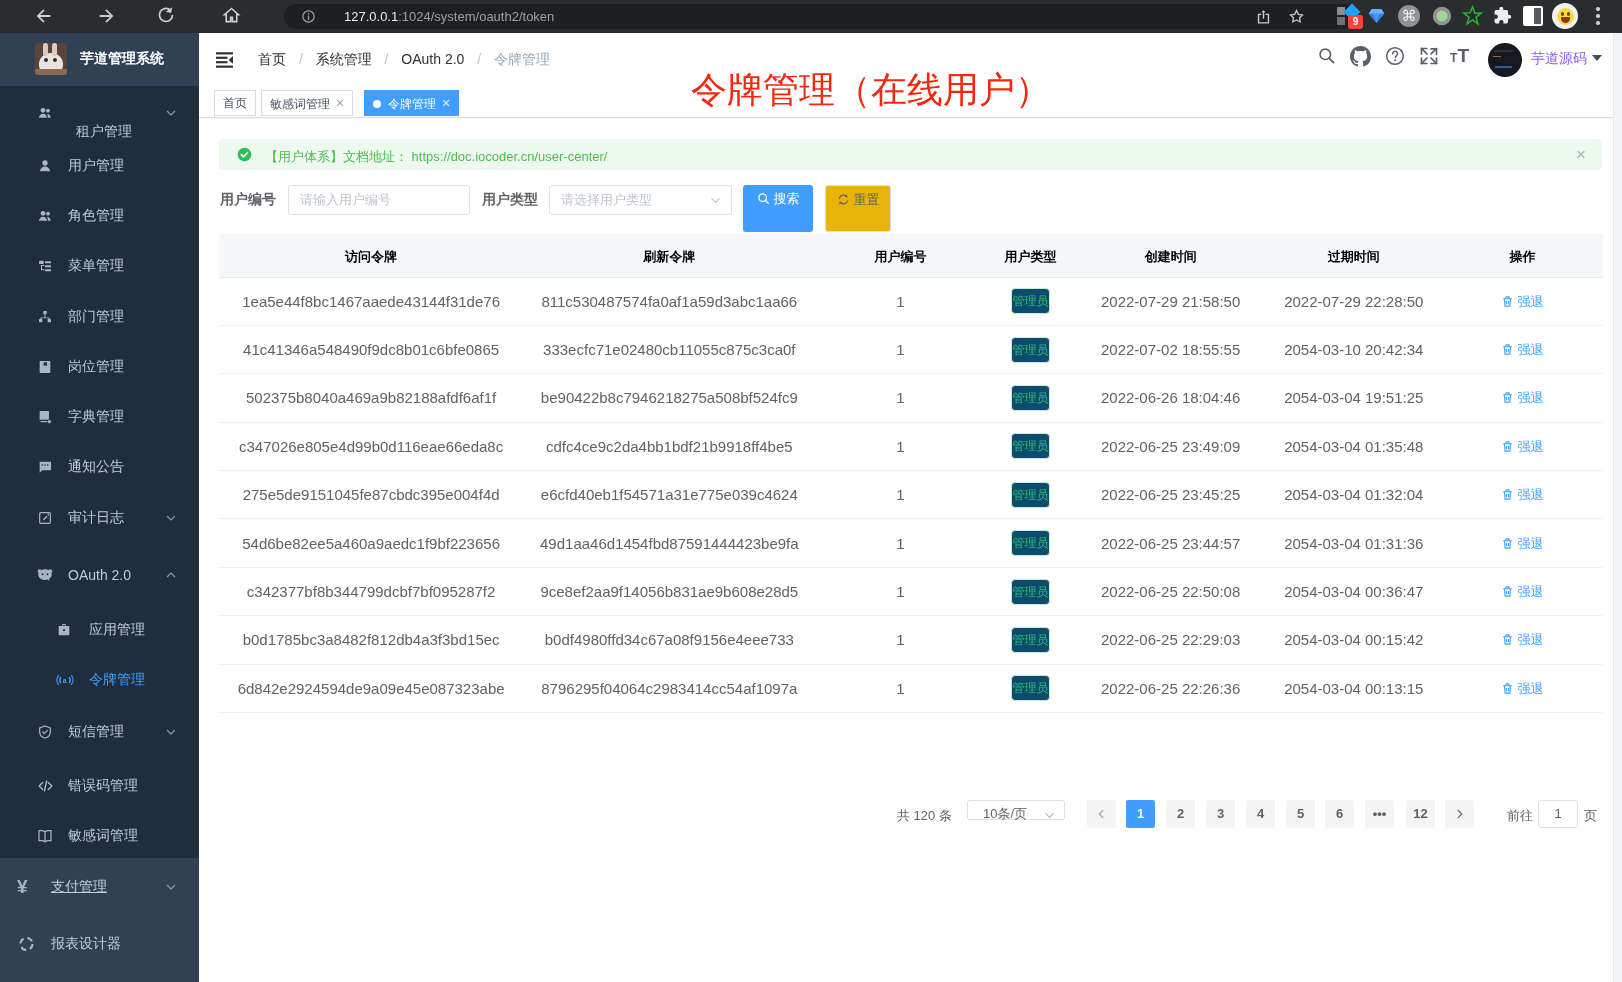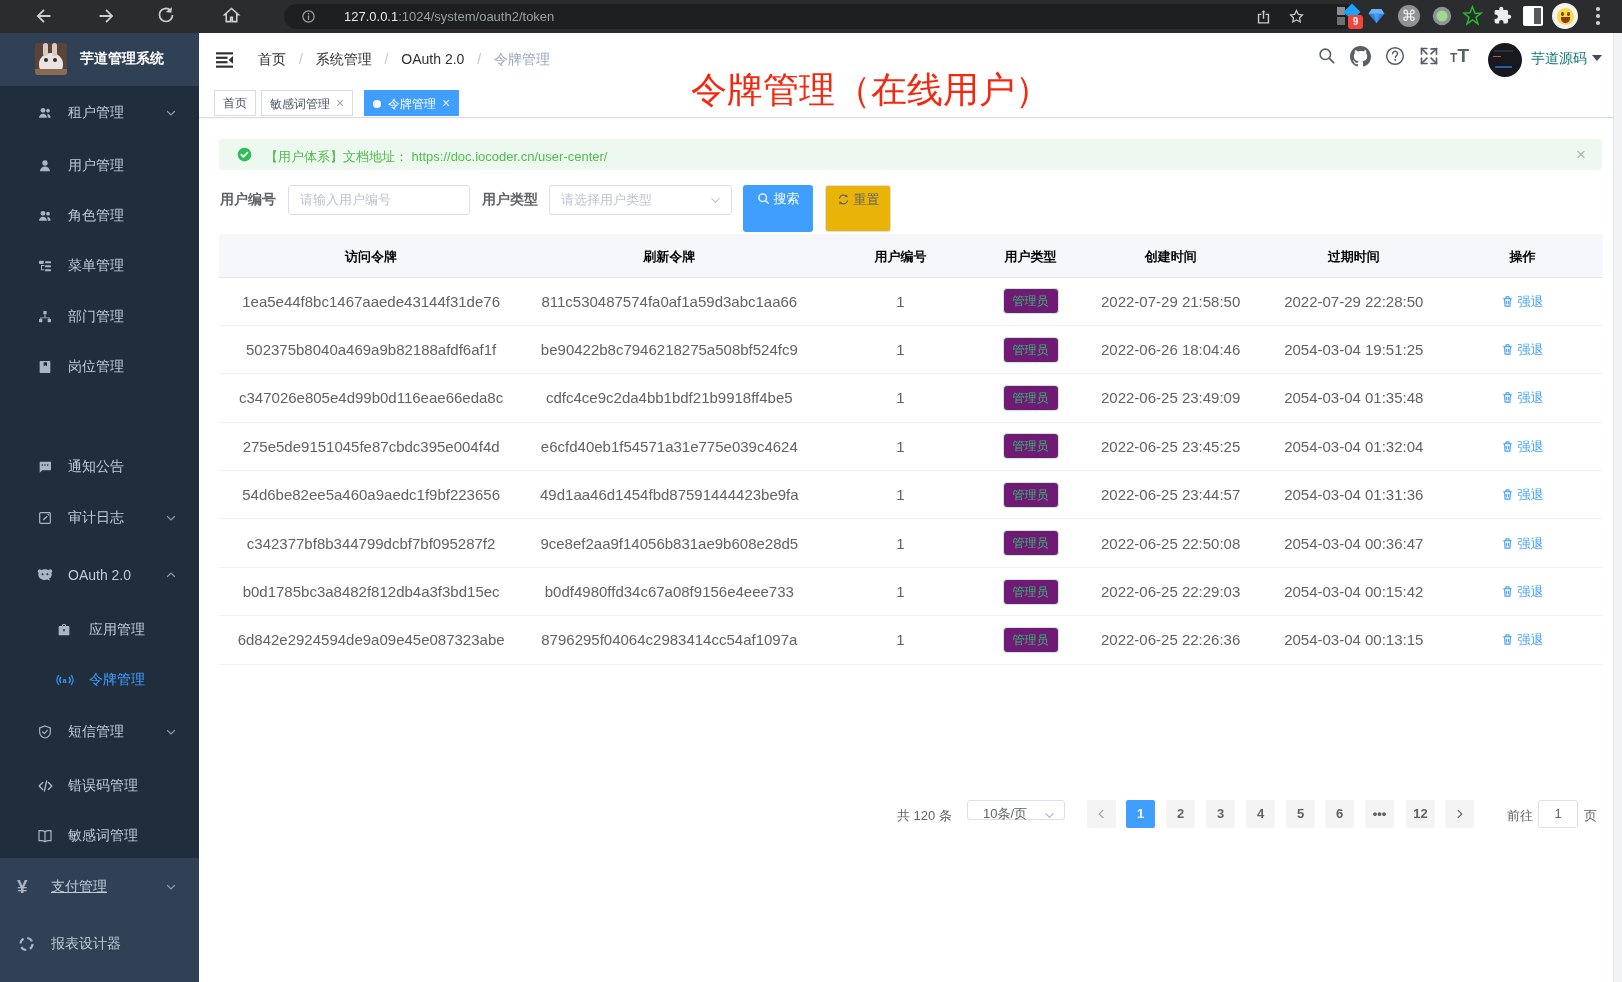--- a/index.html
+++ b/index.html
@@ -49,21 +49,21 @@
 
   
   .flabel { position:absolute; top:191px; font-size:14px; font-weight:bold; color:#606266; }
   .finput { position:absolute; top:185px; height:30px; border:1px solid #dcdfe6; border-radius:3px; background:#fff; font-size:13px; color:#bfc4cc; line-height:28px; padding-left:11px; }
   .fbtn { position:absolute; top:185px; height:47px; border-radius:3px; font-size:13px; text-align:center; line-height:28px; }
 
   
   #tbl { position:absolute; left:219px; top:234px; width:1384px; border-collapse:collapse; table-layout:fixed; font-size:14px; }
   #tbl th { background:#f5f7fa; height:43px; font-weight:bold; color:#000000; border-bottom:1px solid #e3e8ee; font-size:13px; padding-top:4px; }
   #tbl td { height:48.4px; border-bottom:1px solid #eef1f6; color:#606266; text-align:center; font-size:15px; }
-  .gtag { display:inline-block; width:56px; height:26px; line-height:24px; background:#701a75; border:1px solid #c3eed3; border-radius:4px; color:#30bd6c; font-size:12px; }
+  .gtag { display:inline-block; width:39px; height:26px; line-height:24px; background:#0c4a6e; border:1px solid #c3eed3; border-radius:4px; color:#30bd6c; font-size:12px; }
   .oplink { color:#409eff; font-size:13px; }
 
   
   #pag { position:absolute; left:0px; top:800px; width:1622px; height:28px; font-size:13px; color:#606266; }
   .pbtn { position:absolute; top:0; width:29px; height:28px; background:#f4f4f5; border-radius:2px; text-align:center; line-height:28px; color:#606266; font-weight:bold; }
   .pbtn.on { background:#409eff; color:#fff; }
 </style>
 </head>
 <body>
 
@@ -140,21 +140,21 @@
     </div>
     <div class="t">芋道管理系统</div>
   </div>
   <div class="mitem" style="top:55px;">
     <svg style="left:37px;" width="16" height="16" viewBox="0 0 24 24" fill="#a9b4c4">
         <circle cx="9" cy="8" r="3.6"></circle>
         <path d="M3 19c0-3.3 2.7-6 6-6s6 2.7 6 6z"></path>
         <circle cx="16.5" cy="8.5" r="2.8"></circle>
         <path d="M15.5 13.2c2.9.3 5 2.8 5 5.8h-4.2"></path>
       </svg>
-    <span class="txt" style="left:68px;">租户管理</span>
+    <span class="txt" style="left:76px;margin-top:19px;">租户管理</span>
     <svg class="chev" viewBox="0 0 24 24">
         <path d="M5 9l7 7 7-7" fill="none" stroke="#8f98a5" stroke-width="2.4" stroke-linecap="round"></path>
       </svg>
   </div>
   <div class="mitem" style="top:108px;">
     <svg style="left:37px;" width="16" height="16" viewBox="0 0 24 24" fill="#a9b4c4">
         <circle cx="12" cy="7.5" r="4"></circle>
         <path d="M4.5 20c0-4.1 3.4-7.4 7.5-7.4s7.5 3.3 7.5 7.4z"></path>
       </svg>
     <span class="txt" style="left:68px;">用户管理</span>
@@ -187,20 +187,27 @@
         <path d="M5 15v-2.3h14V15h-1.6v-1h-10.8v1z"></path>
         <rect x="11.2" y="11" width="1.6" height="2.5"></rect>
       </svg>
     <span class="txt" style="left:68px;">部门管理</span>
   </div>
   <div class="mitem" style="top:309px;">
     <svg style="left:37px;" width="16" height="16" viewBox="0 0 24 24" fill="#a9b4c4">
         <path d="M5 3h14a1 1 0 011 1v16a1 1 0 01-1 1H5a1 1 0 01-1-1V4a1 1 0 011-1zm5 2v6l2.5-1.8L15 11V5z"></path>
       </svg>
     <span class="txt" style="left:68px;">岗位管理</span>
+  </div>
+  <div class="mitem" style="top:359px;">
+    <svg style="left:37px;" width="16" height="16" viewBox="0 0 24 24" fill="#a9b4c4">
+        <path d="M4 3h13a1 1 0 011 1v12H6a2 2 0 00-2 2zm2 17h12v-2H6a1 1 0 000 2z"></path>
+        <circle cx="18.5" cy="19" r="3" fill="#a9b4c4" stroke="#1f2d3d" stroke-width="1.2"></circle>
+      </svg>
+    <span class="txt" style="left:68px;">字典管理</span>
   </div>
   <div class="mitem" style="top:409px;">
     <svg style="left:37px;" width="16" height="16" viewBox="0 0 24 24" fill="#a9b4c4">
         <path d="M3 4h18a0 0 0 010 0v12a1 1 0 01-1 1H8l-4 3.5V5a1 1 0 011-1z"></path>
         <g fill="#1f2d3d">
           <rect x="7" y="8" width="2" height="2"></rect>
           <rect x="11" y="8" width="2" height="2"></rect>
           <rect x="15" y="8" width="2" height="2"></rect>
         </g>
       </svg>
@@ -315,21 +322,21 @@
     </svg>
   <div class="nicon" style="left:1251px;top:12px;"><svg width="24" height="22" viewBox="0 0 24 22">
         <text x="0" y="17" font-family="Liberation Sans" font-size="12" font-weight="bold" fill="#5a5e66">T</text>
         <text x="7.5" y="17" font-family="Liberation Sans" font-size="19" font-weight="bold" fill="#5a5e66">T</text>
       </svg></div>
   <div class="abs" style="left:1289px;top:10px;width:34px;height:34px;border-radius:50%;background:#17191f;overflow:hidden;">
     <div style="position:absolute;left:6px;top:7px;width:19px;height:1.5px;background:#2c313b;"></div>
     <div style="position:absolute;left:7px;top:23px;width:17px;height:1.5px;background:#2a5f9e;"></div>
     <div style="position:absolute;left:5px;top:13px;width:8px;height:1.4px;background:#a85f36;"></div>
   </div>
-  <div class="abs" style="left:1332px;top:17px;font-size:14px;color:#0f766e;">芋道源码</div>
+  <div class="abs" style="left:1332px;top:17px;font-size:14px;color:#8b5cf6;">芋道源码</div>
   <div class="abs" style="left:1393px;top:22px;width:0;height:0;border-left:5px solid transparent;border-right:5px solid transparent;border-top:6px solid #454951;"></div>
 </div>
 
 <div id="tagsbar">
   <div class="tag" style="left:15px;">首页</div>
   <div class="tag" style="left:62px;">敏感词管理<span class="x">×</span></div>
   <div class="tag on" style="left:165px;"><span class="dot"></span>令牌管理<span class="x">×</span></div>
 </div>
 
 <div id="redtext">令牌管理（在线用户）</div>
@@ -391,20 +398,31 @@
         <td>811c530487574fa0af1a59d3abc1aa66</td>
         <td>1</td>
         <td><span class="gtag">管理员</span></td>
         <td>2022-07-29 21:58:50</td>
         <td>2022-07-29 22:28:50</td>
         <td><span class="oplink"><svg style="vertical-align:-2px;margin-right:3px;" width="13" height="13" viewBox="0 0 24 24" fill="none" stroke="#409eff" stroke-width="2">
               <path d="M4 7h16M9 7V4.5A1 1 0 0110 3.5h4a1 1 0 011 1V7M6.5 7l1 13.5h9l1-13.5M10 11v6M14 11v6"></path>
             </svg>强退</span></td>
       </tr>
   <tr>
+        <td>41c41346a548490f9dc8b01c6bfe0865</td>
+        <td>333ecfc71e02480cb11055c875c3ca0f</td>
+        <td>1</td>
+        <td><span class="gtag">管理员</span></td>
+        <td>2022-07-02 18:55:55</td>
+        <td>2054-03-10 20:42:34</td>
+        <td><span class="oplink"><svg style="vertical-align:-2px;margin-right:3px;" width="13" height="13" viewBox="0 0 24 24" fill="none" stroke="#409eff" stroke-width="2">
+              <path d="M4 7h16M9 7V4.5A1 1 0 0110 3.5h4a1 1 0 011 1V7M6.5 7l1 13.5h9l1-13.5M10 11v6M14 11v6"></path>
+            </svg>强退</span></td>
+      </tr>
+  <tr>
         <td>502375b8040a469a9b82188afdf6af1f</td>
         <td>be90422b8c7946218275a508bf524fc9</td>
         <td>1</td>
         <td><span class="gtag">管理员</span></td>
         <td>2022-06-26 18:04:46</td>
         <td>2054-03-04 19:51:25</td>
         <td><span class="oplink"><svg style="vertical-align:-2px;margin-right:3px;" width="13" height="13" viewBox="0 0 24 24" fill="none" stroke="#409eff" stroke-width="2">
               <path d="M4 7h16M9 7V4.5A1 1 0 0110 3.5h4a1 1 0 011 1V7M6.5 7l1 13.5h9l1-13.5M10 11v6M14 11v6"></path>
             </svg>强退</span></td>
       </tr>

